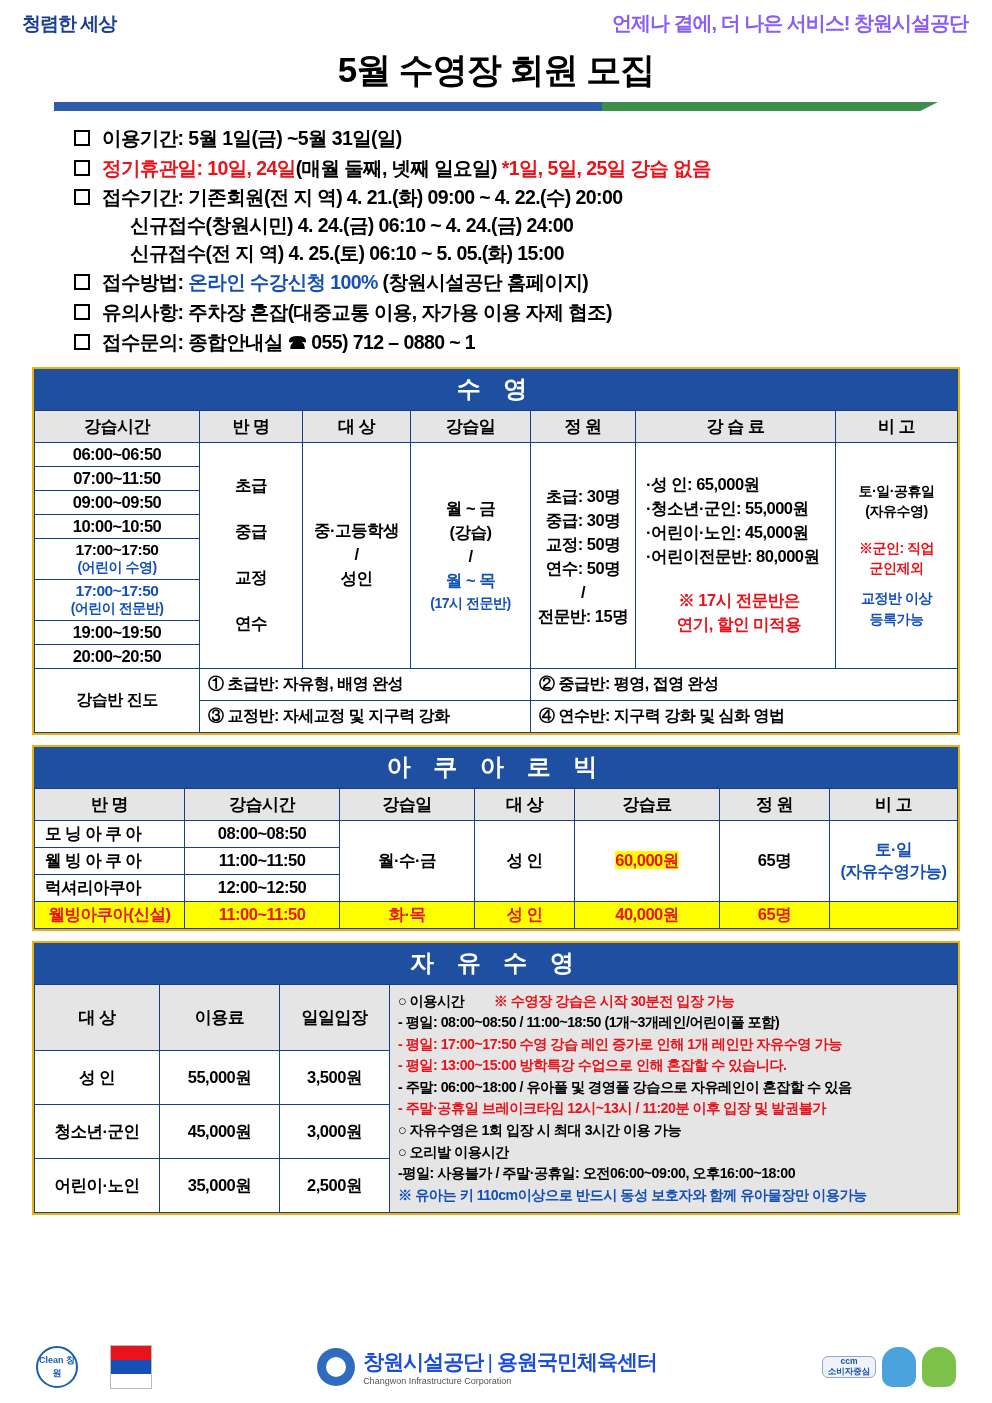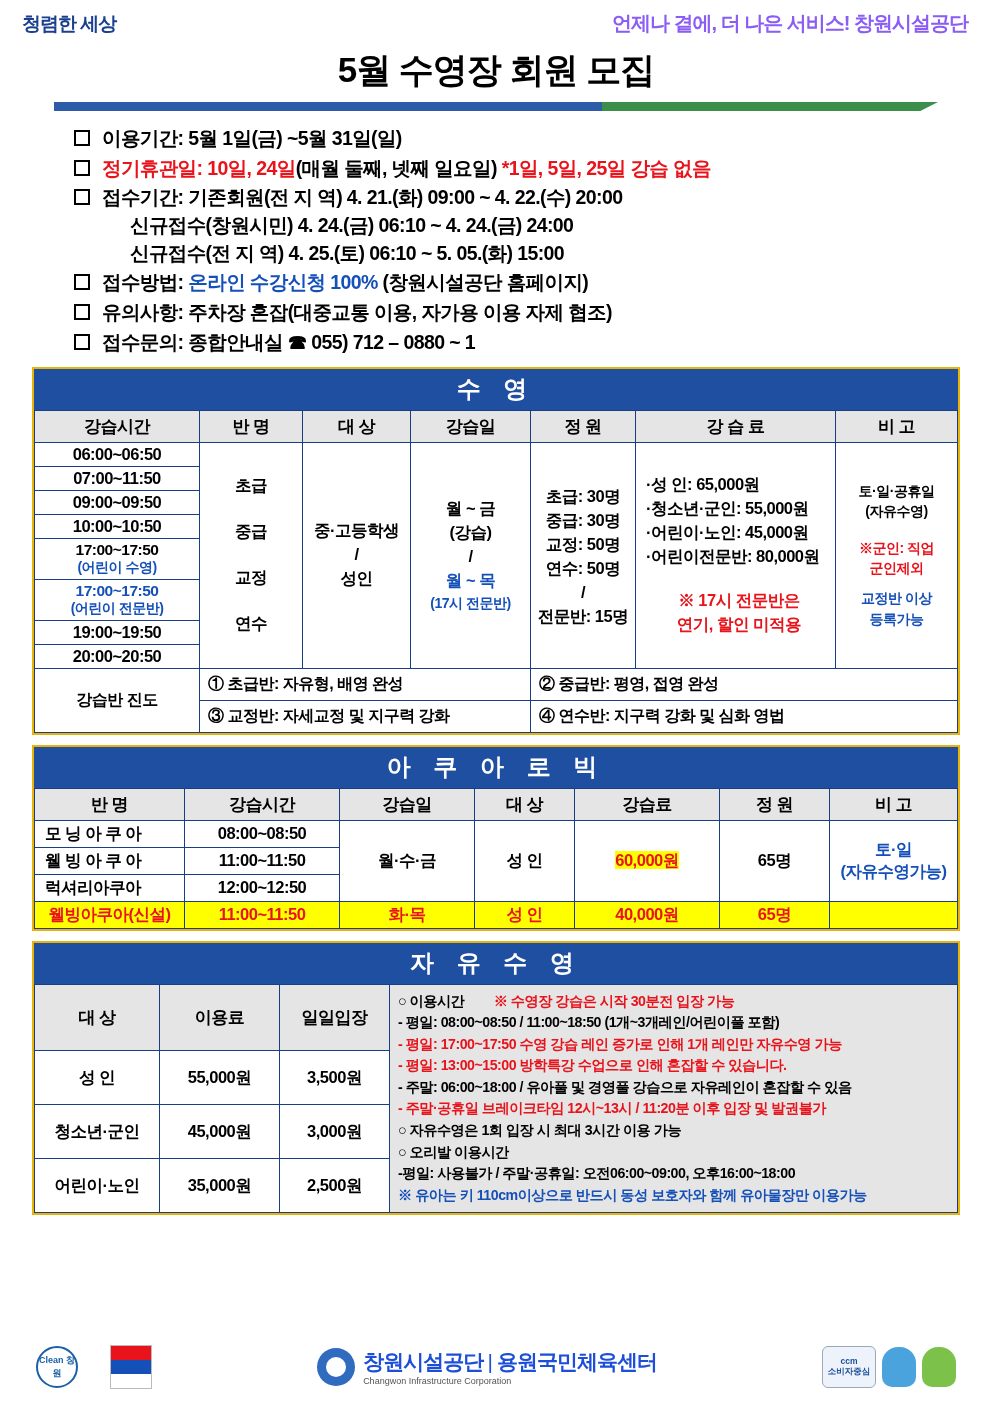--- a/index.html
+++ b/index.html
@@ -64,21 +64,21 @@
   .f-center { display:flex; align-items:center; gap:8px; }
   .f-right { display:flex; align-items:center; gap:6px; }
   .mark-circle { width:42px; height:42px; border-radius:50%; border:2px solid #1b5fa8; color:#1b5fa8;
                  display:flex; align-items:center; justify-content:center; font-size:9px; font-weight:bold; text-align:center;}
   .mark-flag { width:42px; height:44px; border:1px solid #bbb; display:flex; flex-direction:column; }
   .mark-flag i { display:block; height:33%; }
   .swirl { width:38px; height:38px; border-radius:50%; background:#2f6bbf; position:relative; }
   .swirl:after { content:""; position:absolute; left:9px; top:9px; width:20px; height:20px; border-radius:50%; background:#fff; }
   .corp-name { font-size:21px; font-weight:bold; color:#1d4ed8; letter-spacing:-1px; }
   .corp-sub { font-size:9px; color:#555; }
-  .badge-cc { width:54px; height:42px; border-radius:6px; background:#eef3fb; border:1px solid #9ab; font-size:8.5px;
+  .badge-cc { width:54px; height:22px; border-radius:6px; background:#eef3fb; border:1px solid #9ab; font-size:8.5px;
               display:flex; flex-direction:column; align-items:center; justify-content:center; color:#1b4f9b; font-weight:bold; }
   .mascot { width:34px; height:40px; border-radius:16px 16px 10px 10px; }
   .m-blue { background:#4aa3dd; }
   .m-green { background:#7cc24a; }
 </style>
 </head>
 <body>
 
 <div class="page">
 

